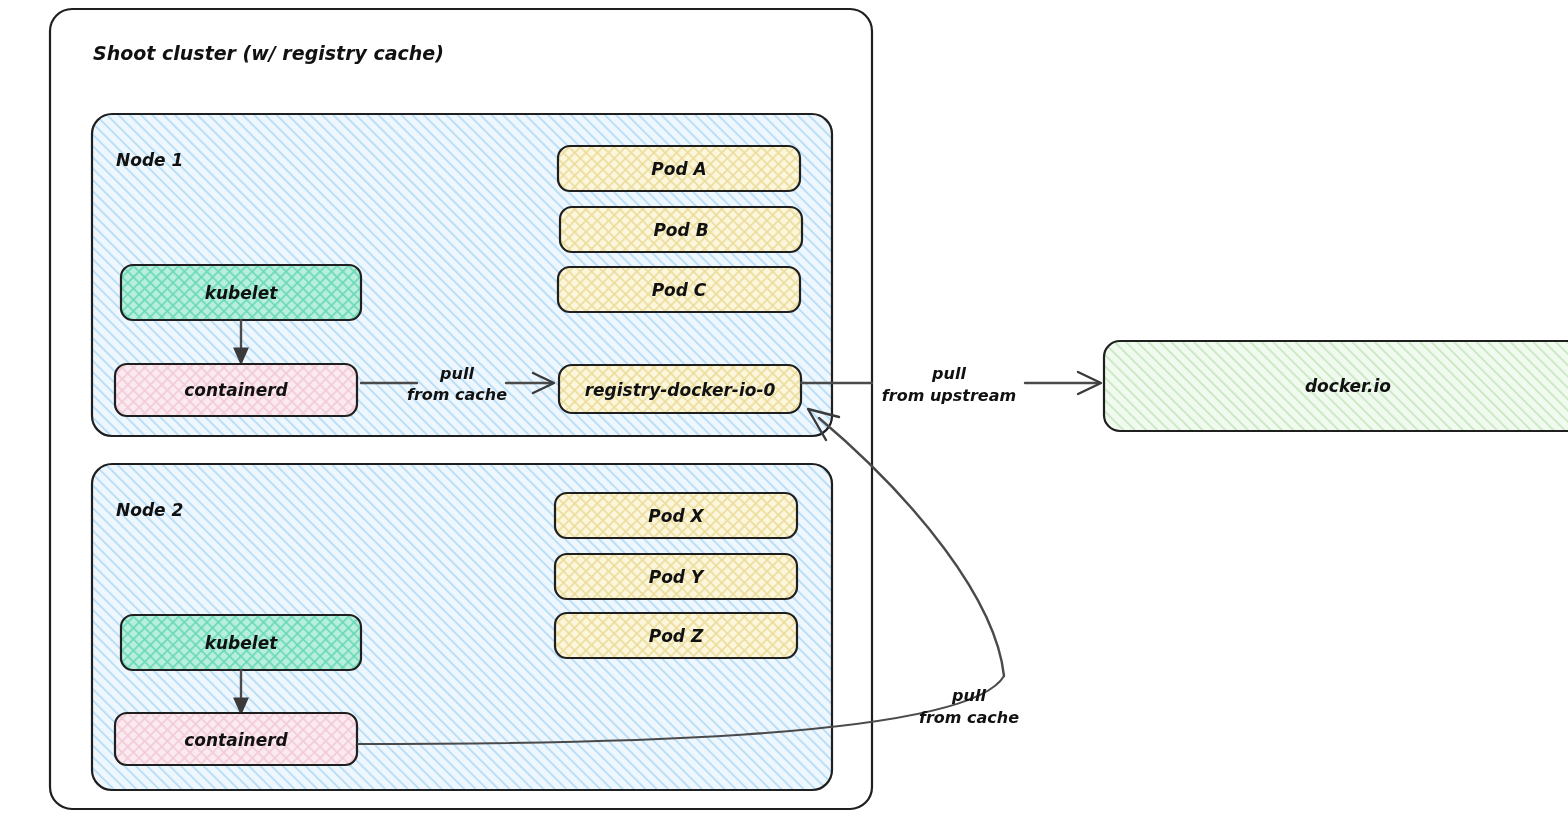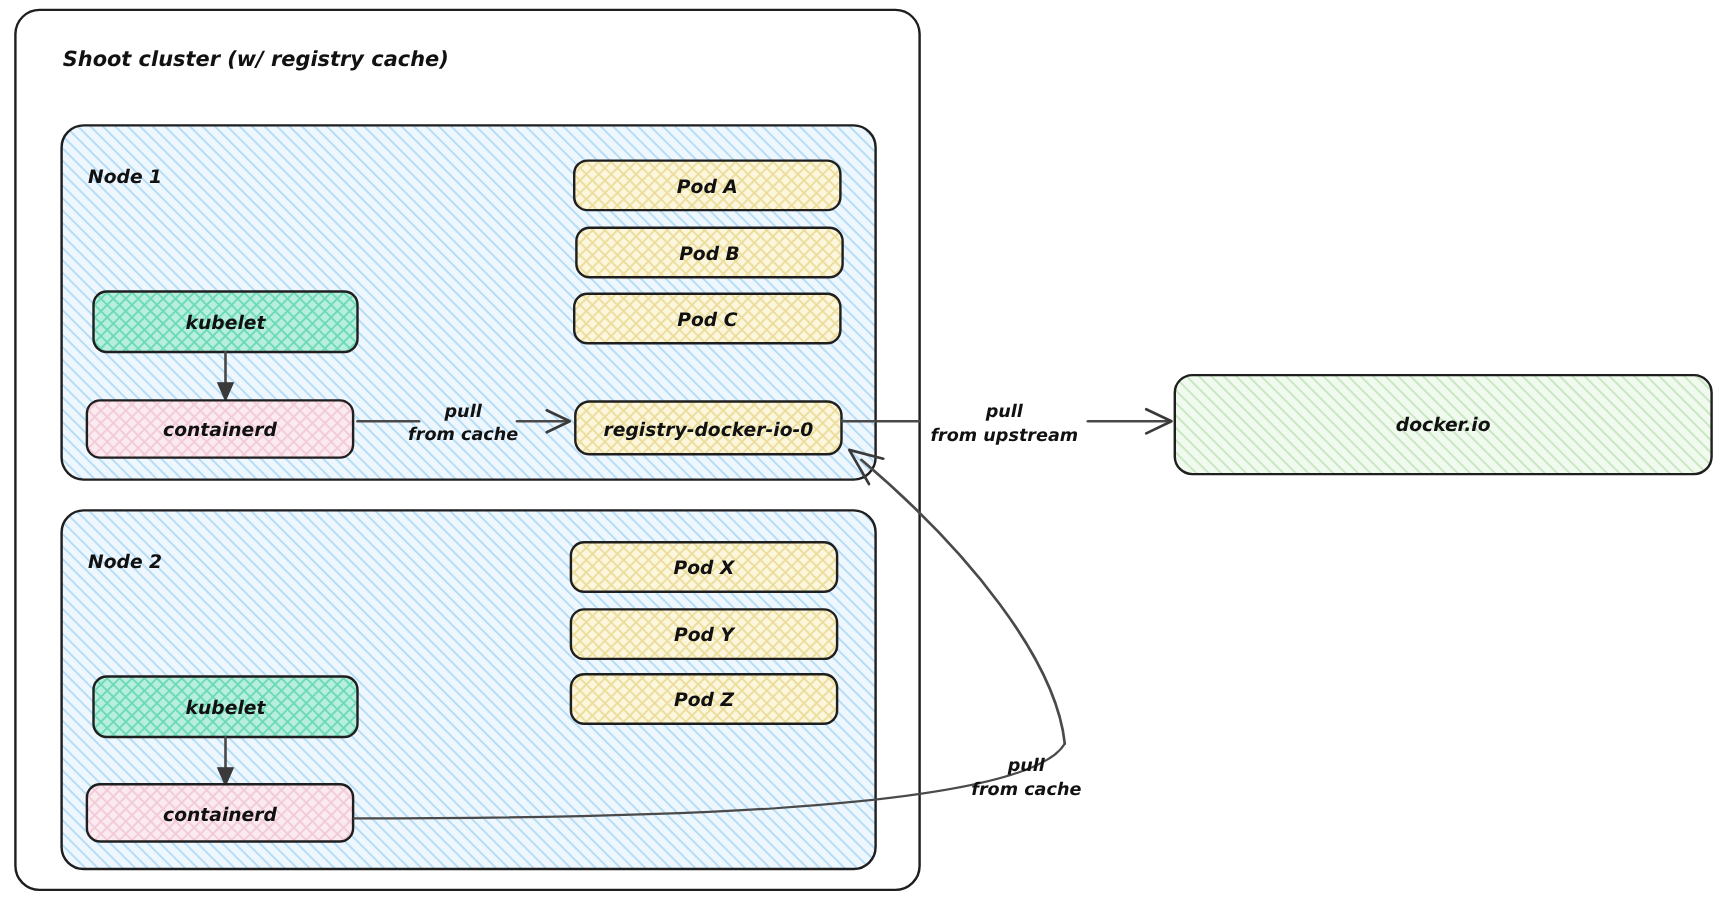--- a/index.html
+++ b/index.html
@@ -11,20 +11,21 @@
     width: 1568px;
     height: 825px;
     font-family: "DejaVu Sans", sans-serif;
     overflow: hidden;
   }
   #stage {
     position: relative;
     width: 1388px;
     height: 825px;
     background: #ffffff;
+    margin-left: 36px;
   }
   svg#diagram {
     position: absolute;
     left: 0;
     top: 0;
     width: 1568px;
     height: 825px;
   }
   .lbl {
     font-family: "DejaVu Sans", sans-serif;

